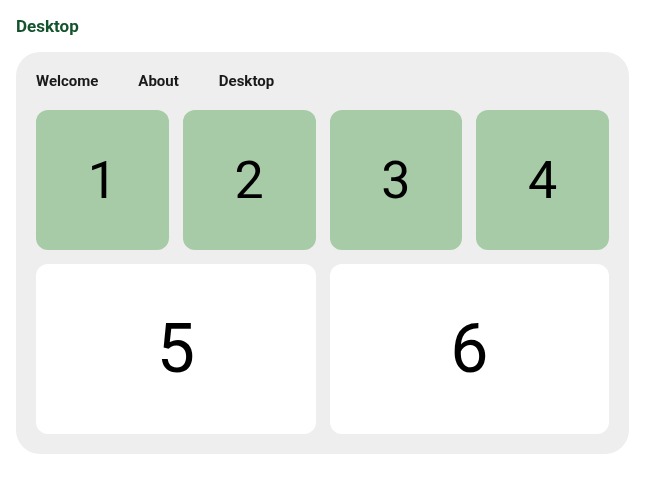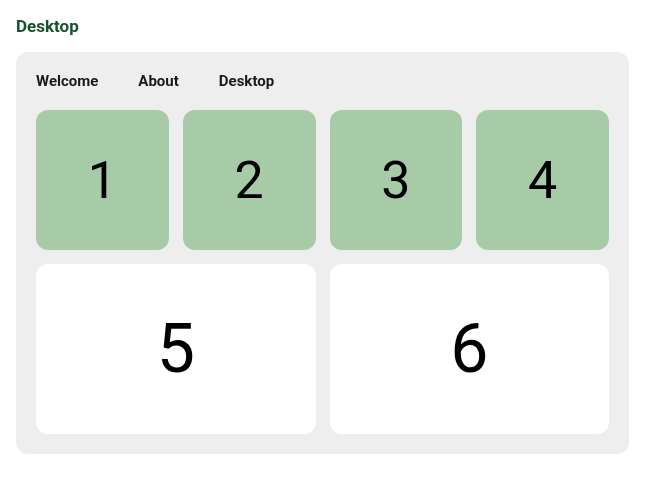--- a/index.html
+++ b/index.html
@@ -10,21 +10,21 @@
       width: 645px;
     }
     .heading {
       font-size: 17px;
       font-weight: 700;
       color: #14532d;
       margin-bottom: 16px;
     }
     .panel {
       background: #eeeeee;
-      border-radius: 12px;
+      border-radius: 24px;
       padding: 20px;
     }
     .nav {
       display: flex;
       gap: 40px;
       margin-bottom: 20px;
     }
     .nav-item {
       font-size: 15px;
       font-weight: 700;

